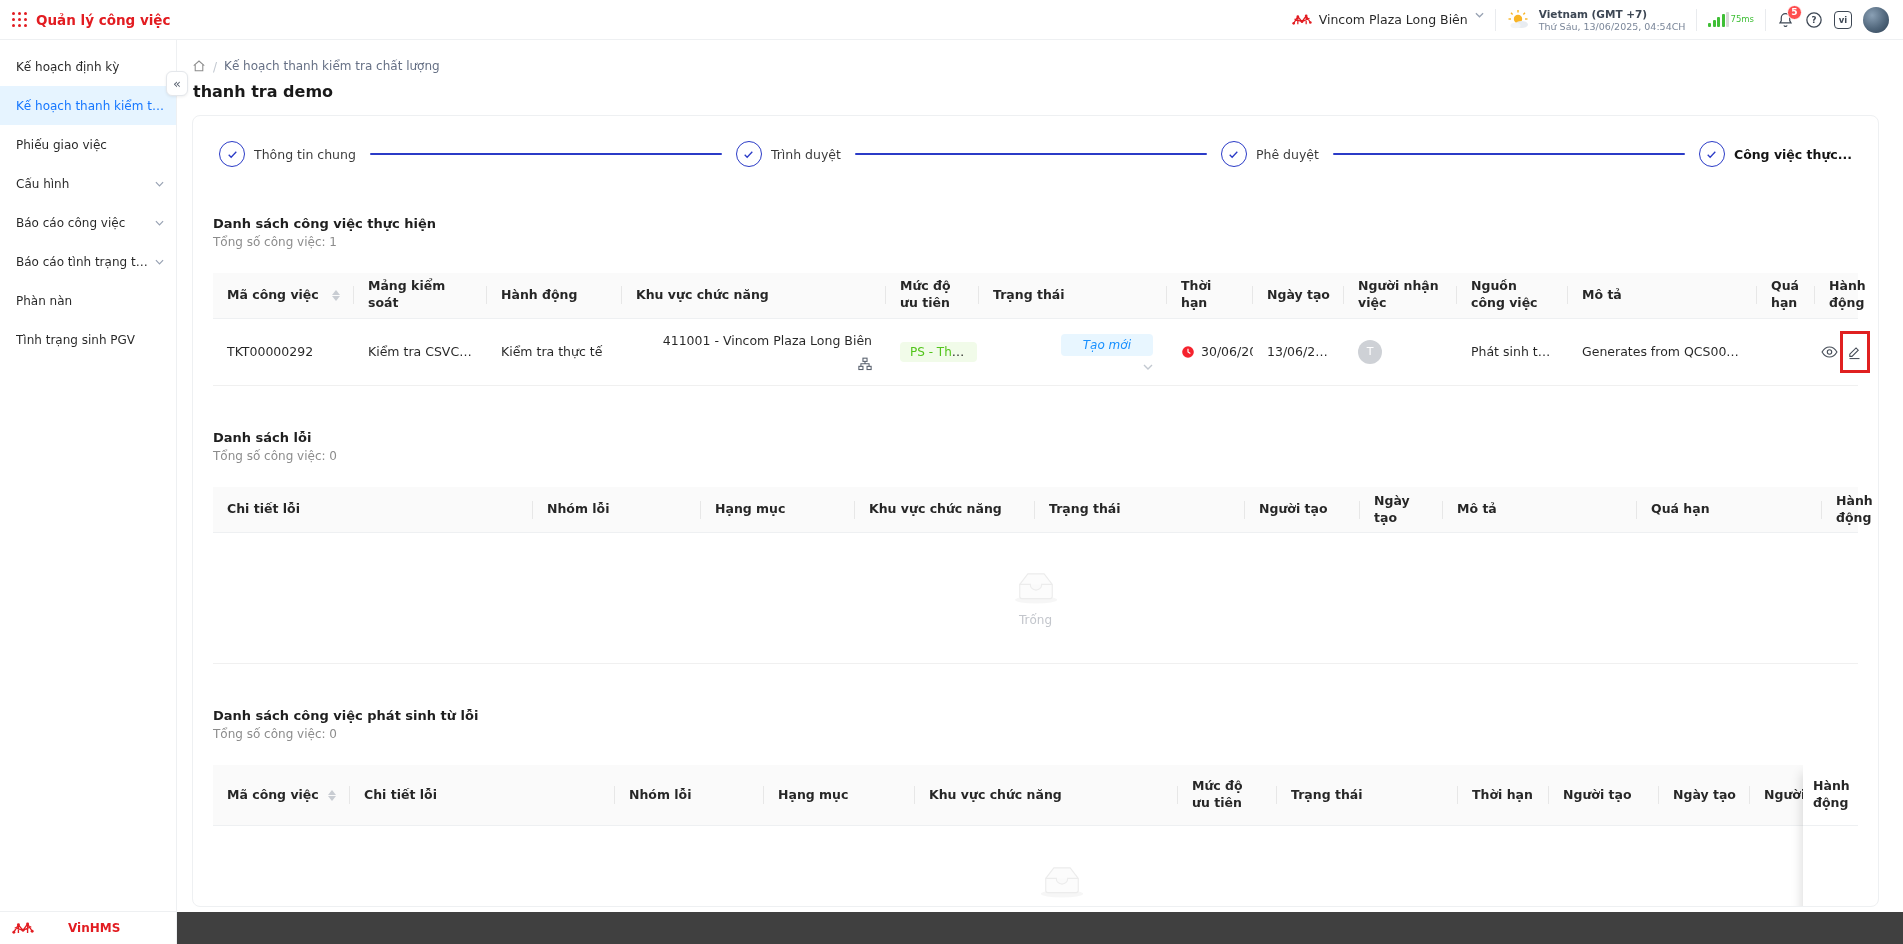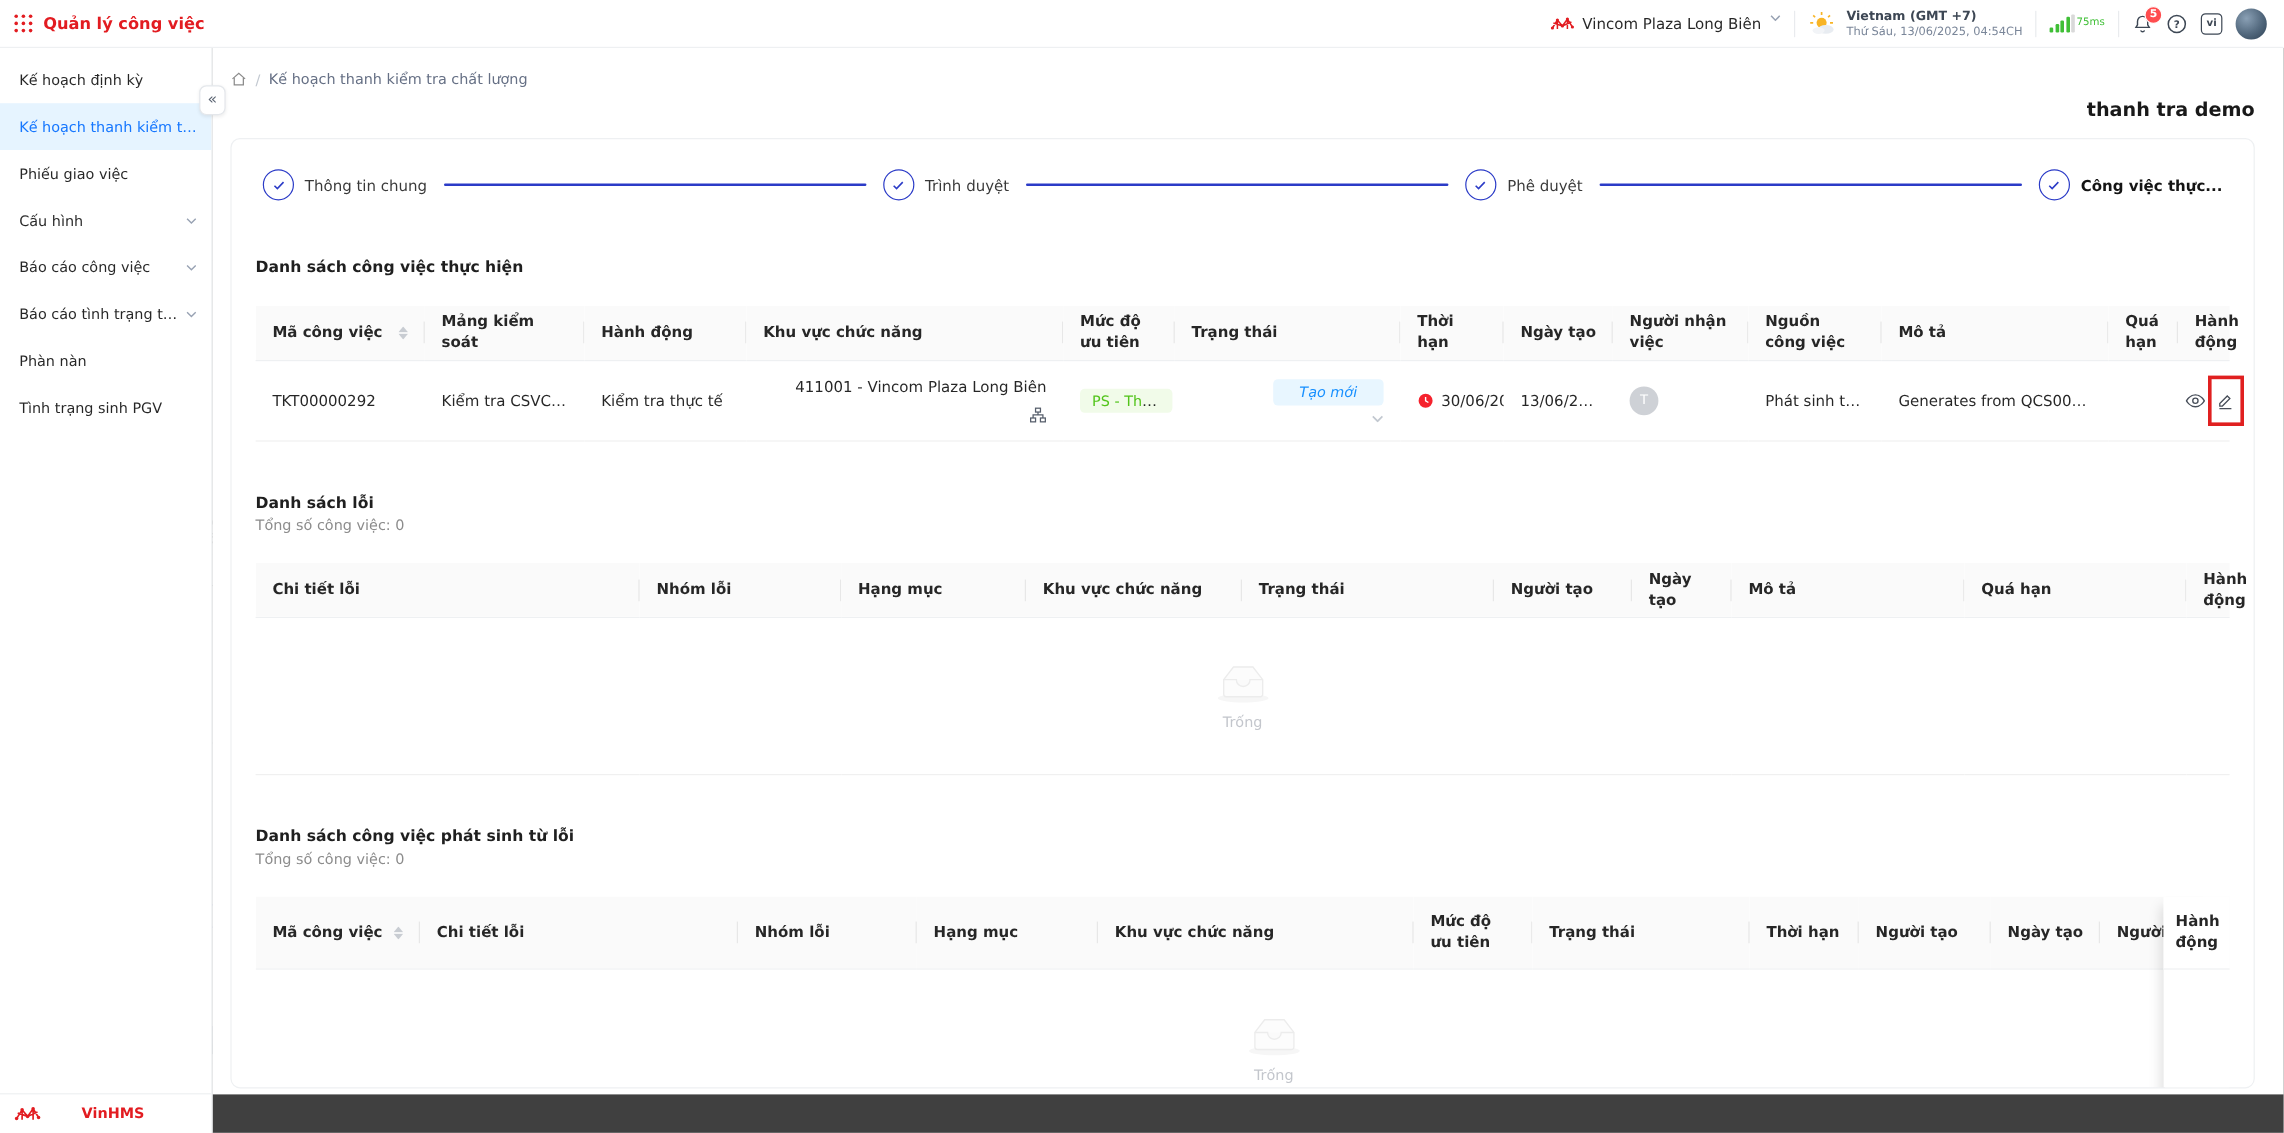--- a/index.html
+++ b/index.html
@@ -57,21 +57,21 @@
     border:1px solid #e4e7eb; border-radius:6px; box-shadow:0 1px 3px rgba(0,0,0,.07);
     display:flex; align-items:center; justify-content:center; color:#5b6472; font-size:13px; z-index:40; cursor:pointer; }
   .collapse-btn::before { content:"«"; }
 
   
   .main { position:fixed; top:40px; left:177px; width:1726px; height:904px; background:#404040; }
   .main-panel { background:#fff; height:872px; padding:14px 24px 0 15px; }
   .breadcrumb { display:flex; align-items:center; gap:7px; height:24px; color:#98a2b3; }
   .crumb-sep::before { content:"/"; color:#c2c8d0; font-size:12px; }
   .crumb { font-size:12px; color:#667085; cursor:pointer; }
-  .page-title { font-size:16px; font-weight:700; color:rgba(0,0,0,.9); margin:4px 0 14px 1px;text-align:right; }
+  .page-title { font-size:16px; font-weight:700; color:rgba(0,0,0,.9); margin:4px 0 14px 1px; }
 
   .card { border:1px solid #eef0f2; border-radius:8px; height:792px; padding:22px 20px 8px; overflow:hidden; position:relative; background:#fff; }
 
   
   .steps { display:flex; align-items:center; padding:0 6px; height:32px; }
   .step { display:flex; align-items:center; gap:9px; white-space:nowrap; cursor:pointer; }
   .step-icon { width:26px; height:26px; border-radius:50%; border:1.5px solid #2b3bc7;
     display:flex; align-items:center; justify-content:center; flex:none; }
   .step-label { font-size:12.5px; color:rgba(0,0,0,.78); }
   .step.active .step-label { font-weight:700; color:rgba(0,0,0,.92); }
@@ -327,20 +327,21 @@
               <svg width="13" height="13" viewBox="0 0 24 24" fill="none" stroke="#2b3bc7" stroke-width="2.4">
                 <path d="M5 12.5l4.5 4.5L19 7"></path>
               </svg>
             </span>
           <span class="step-label">Công việc thực...</span>
         </div>
       </div>
 
       <div class="section sec1">
         <div class="sec-title">Danh sách công việc thực hiện</div>
+        <div class="sec-sub">Tổng số công việc: 1</div>
         <div class="tbl-wrap">
           <table class="tbl tbl1">
             <colgroup>
               <col style="width:141px">
                 <col style="width:133px">
                 <col style="width:135px">
                 <col style="width:264px">
               <col style="width:93px">
                 <col style="width:188px">
                 <col style="width:86px">

